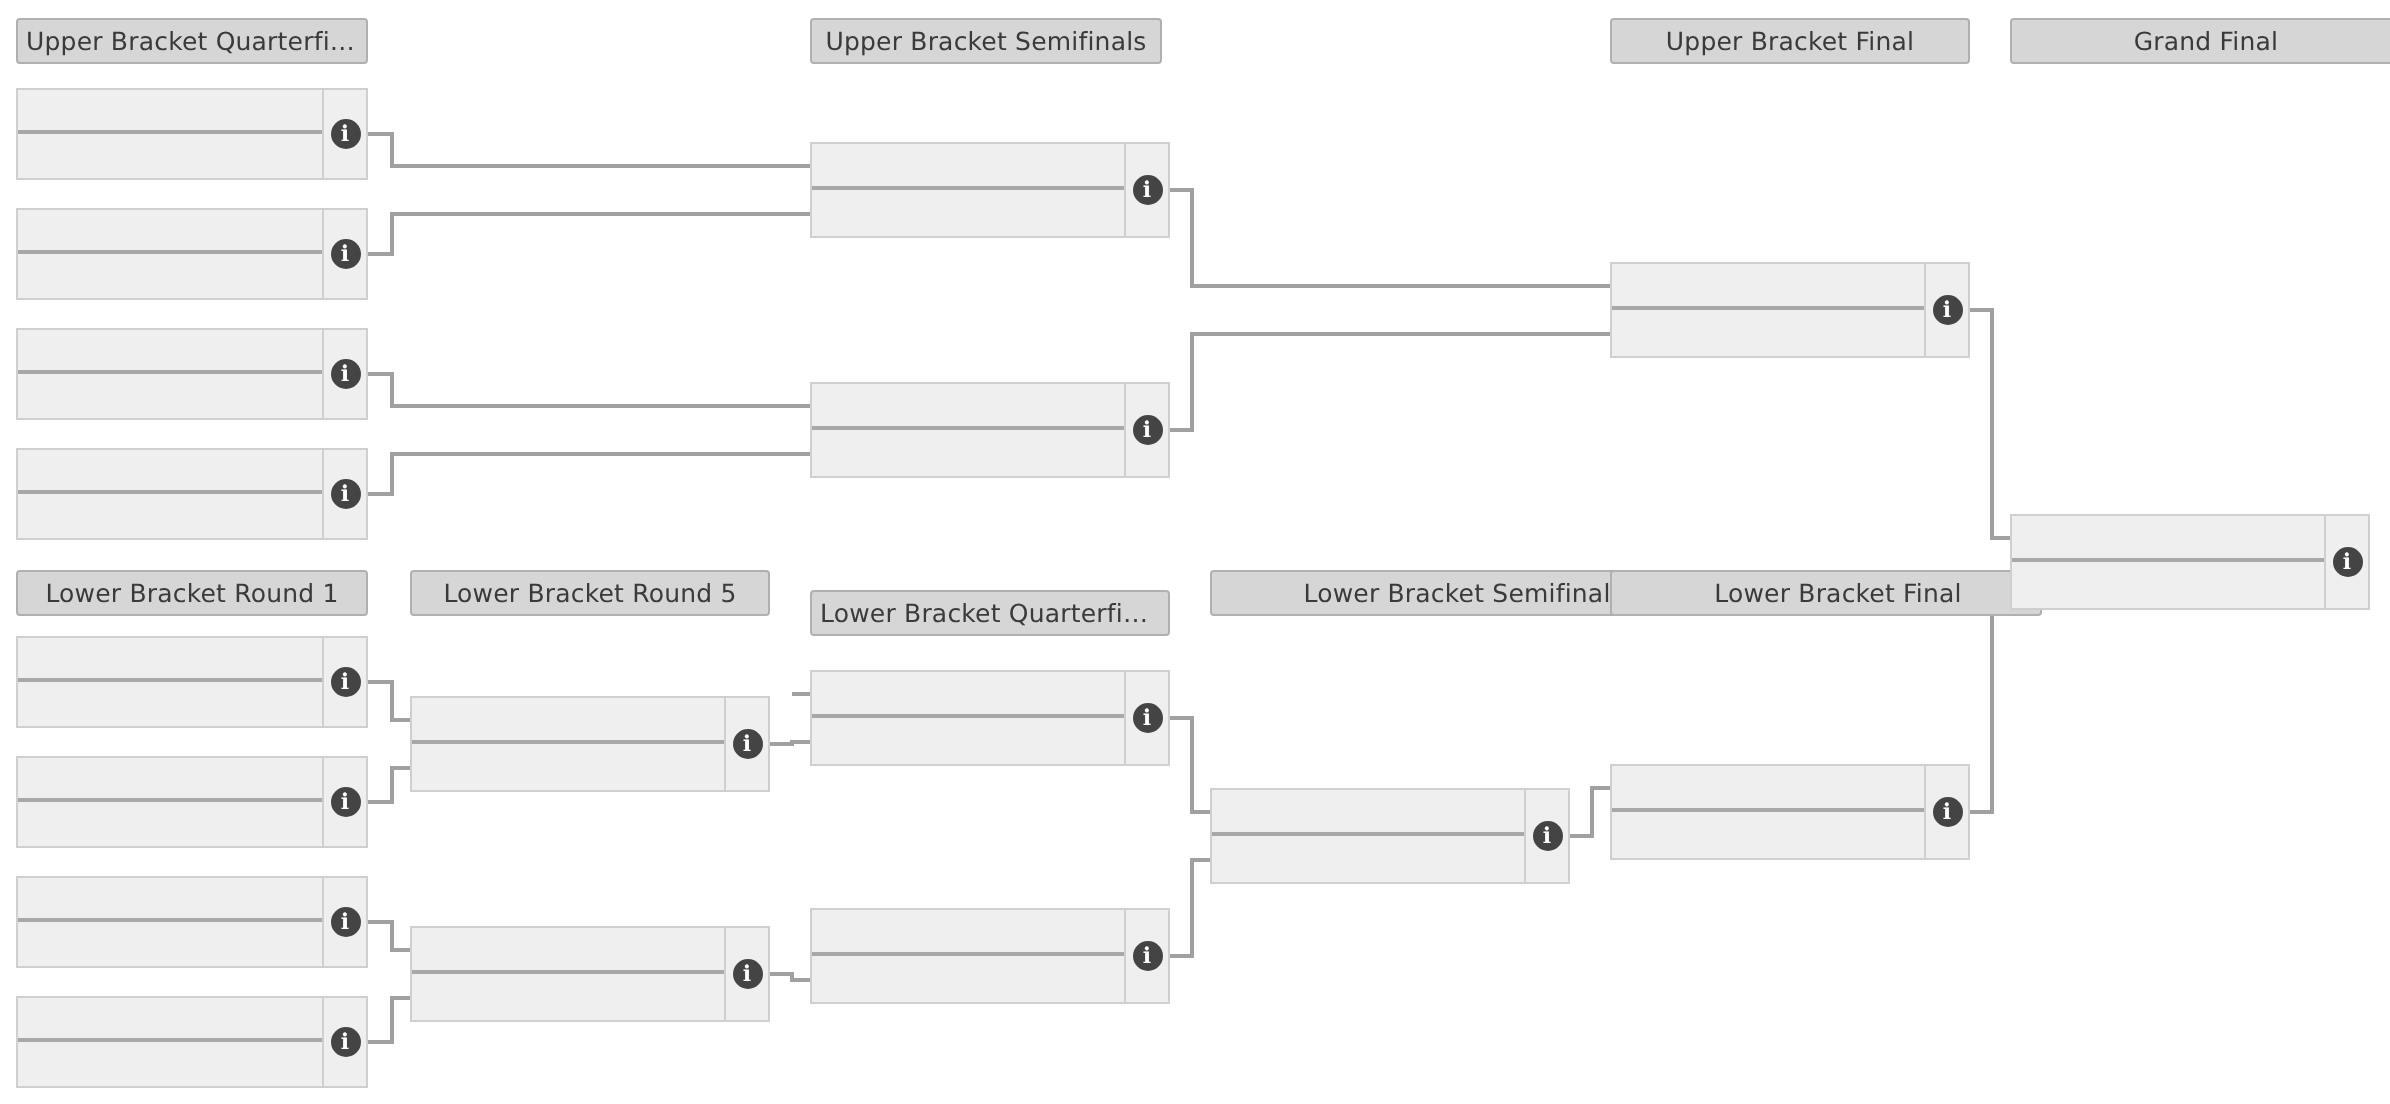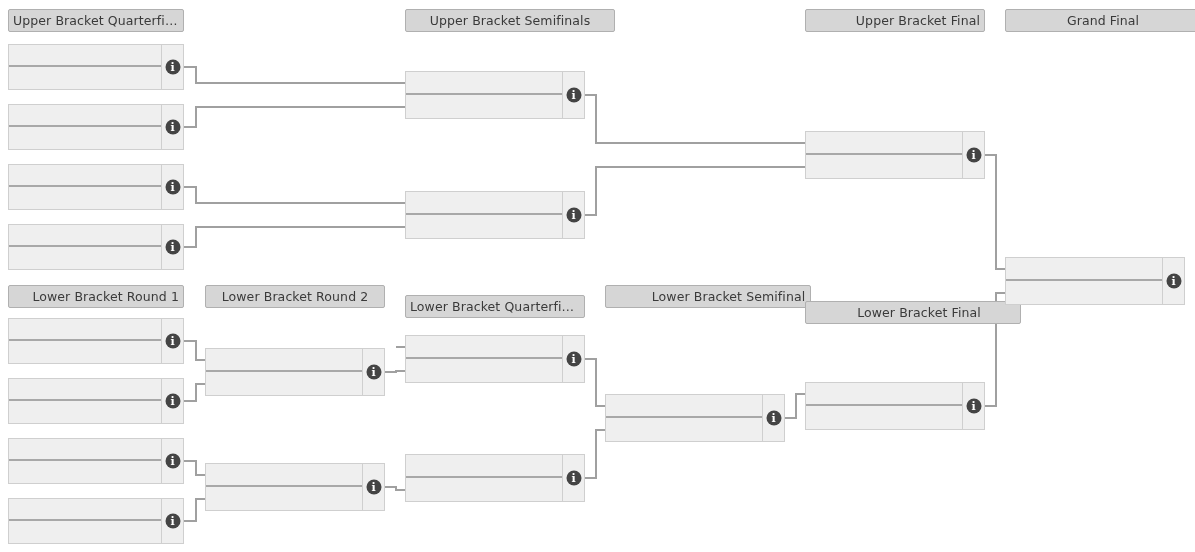--- a/index.html
+++ b/index.html
@@ -129,28 +129,28 @@
       <polyline points="385,487 396,487 396,490 405,490" fill="none" stroke="#a0a0a0" stroke-width="2" stroke-linecap="butt" stroke-linejoin="miter"></polyline>
       <polyline points="405,347 396,347 396,347" fill="none" stroke="#a0a0a0" stroke-width="2" stroke-linecap="butt" stroke-linejoin="miter"></polyline>
       <polyline points="585,359 596,359 596,406 605,406" fill="none" stroke="#a0a0a0" stroke-width="2" stroke-linecap="butt" stroke-linejoin="miter"></polyline>
       <polyline points="585,478 596,478 596,430 605,430" fill="none" stroke="#a0a0a0" stroke-width="2" stroke-linecap="butt" stroke-linejoin="miter"></polyline>
       <polyline points="785,418 796,418 796,394 805,394" fill="none" stroke="#a0a0a0" stroke-width="2" stroke-linecap="butt" stroke-linejoin="miter"></polyline>
       <polyline points="985,406 996,406 996,293 1005,293" fill="none" stroke="#a0a0a0" stroke-width="2" stroke-linecap="butt" stroke-linejoin="miter"></polyline>
     </svg>
 
   <div id="headers-layer">
       <div class="round-header" title="Upper Bracket Quarterfinals" style="left: 8px; top: 9px; width: 176px;"><span>Upper Bracket Quarterfin...</span></div>
-      <div class="round-header" title="Upper Bracket Semifinals" style="left: 405px; top: 9px; width: 210px;"><span>Upper Bracket Semifinals</span></div>
-      <div class="round-header" title="Upper Bracket Final" style="left: 805px; top: 9px; width: 180px; text-align: right;"><span>Upper Bracket Final</span></div>
+      <div class="round-header" title="Upper Bracket Semifinals" style="left: 405px; top: 9px; width: 176px;"><span>Upper Bracket Semifinals</span></div>
+      <div class="round-header" title="Upper Bracket Final" style="left: 805px; top: 9px; width: 180px;"><span>Upper Bracket Final</span></div>
       <div class="round-header" title="Grand Final" style="left: 1005px; top: 9px; width: 196px;"><span>Grand Final</span></div>
-      <div class="round-header" title="Lower Bracket Round 1" style="left: 8px; top: 285px; width: 176px; text-align: right;"><span>Lower Bracket Round 1</span></div>
-      <div class="round-header" title="Lower Bracket Round 2" style="left: 205px; top: 285px; width: 180px;"><span>Lower Bracket Round 2</span></div>
+      <div class="round-header" title="Lower Bracket Round 1" style="left: 8px; top: 285px; width: 176px;"><span>Lower Bracket Round 1</span></div>
+      <div class="round-header" title="Lower Bracket Round 2" style="left: 205px; top: 285px; width: 180px;"><span>Lower Bracket Round 5</span></div>
       <div class="round-header" title="Lower Bracket Quarterfinals" style="left: 405px; top: 295px; width: 180px;"><span>Lower Bracket Quarterfin...</span></div>
       <div class="round-header" title="Lower Bracket Semifinal" style="left: 605px; top: 285px; width: 206px; padding-left: 45px;"><span>Lower Bracket Semifinal</span></div>
-      <div class="round-header" title="Lower Bracket Final" style="left: 805px; top: 301px; width: 216px; padding-left: 16px;"><span>Lower Bracket Final</span></div>
+      <div class="round-header" title="Lower Bracket Final" style="left: 805px; top: 285px; width: 216px; padding-left: 16px;"><span>Lower Bracket Final</span></div>
     </div>
   <div id="matches-layer">
       <div class="match" style="left: 8px; top: 44px; width: 176px; height: 46px;">
         <div class="match-slots">
           <div class="slot slot-top">
             <span class="slot-name"></span>
             <span class="slot-score"></span>
           </div>
           <div class="slot slot-bottom">
             <span class="slot-name"></span>

